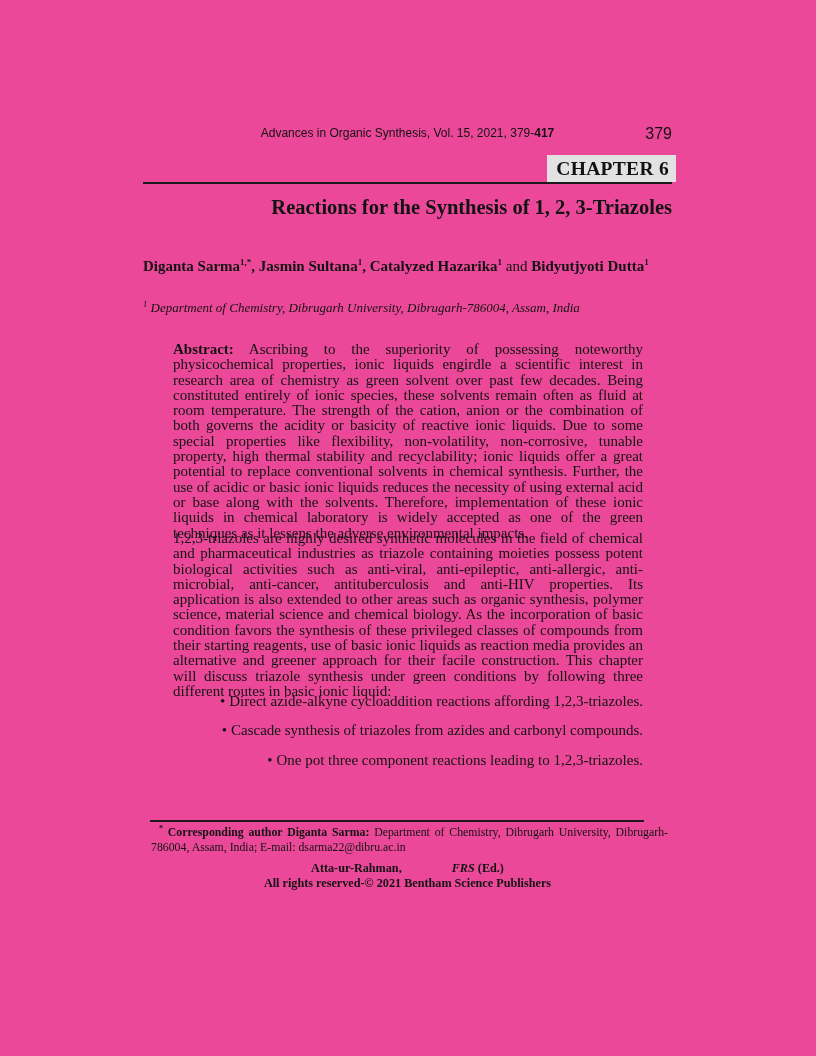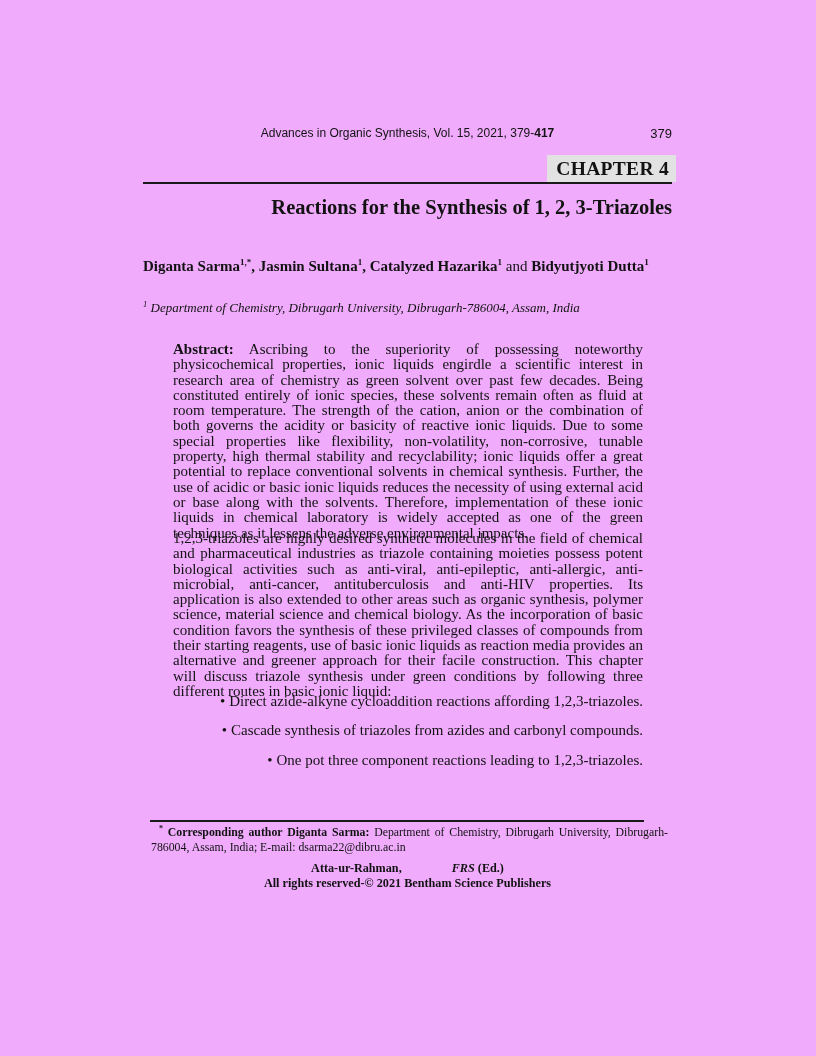--- a/index.html
+++ b/index.html
@@ -1,38 +1,38 @@
 <!DOCTYPE html>
 <html><head>
 <meta charset="utf-8">
 <style>
   html,body{margin:0;padding:0;background:#888;}
   .page{
     position:relative;
     width:816px;height:1056px;
-    background:#f0abfc;
+    background:#ec4899;
     margin:0 auto;
     overflow:hidden;
     font-family:"Liberation Serif", serif;
     color:#121212;
   }
   .content{
     position:absolute;left:143px;top:0;width:529px;height:100%;
   }
   
   .running-header{
     position:absolute;top:126px;left:0;width:100%;
     font-family:"Liberation Sans", sans-serif;
     font-size:12px;line-height:15px;
     text-align:center;
   }
   .running-header .pagenum{
     position:absolute;right:0;top:0;
     font-family:"Liberation Sans", sans-serif;
-    font-size:13px;
+    font-size:16px;
   }
   
   .chapter-box{
     position:absolute;top:155px;right:-4px;
     background:#e2e2e2;
     font-weight:bold;font-size:19.5px;line-height:25px;
     padding:1px 7px 1px 9px;
     letter-spacing:0.3px;
   }
   .header-rule{
@@ -96,21 +96,21 @@
 <body>
 
 <div class="page">
   <div class="content">
 
     <div class="running-header">
       <span><span>Advances in Organic Synthesis, Vol. 15, 2021, 379-</span><b>417</b></span>
       <span class="pagenum">379</span>
     </div>
 
-    <div class="chapter-box">CHAPTER 4</div>
+    <div class="chapter-box">CHAPTER 6</div>
     <div class="header-rule"></div>
 
     <h1 class="title">
       <span class="t-line2">Reactions for the Synthesis of 1, 2, 3-Triazoles</span>
     </h1>
 
     <div class="authors">
       <span><span>Diganta Sarma</span><sup>1,*</sup><span>, </span></span><span><span>Jasmin Sultana</span><sup>1</sup><span>, </span></span><span><span>Catalyzed Hazarika</span><sup>1</sup><span class="sep-normal"> and </span></span><span><span>Bidyutjyoti Dutta</span><sup>1</sup></span>
     </div>
 

